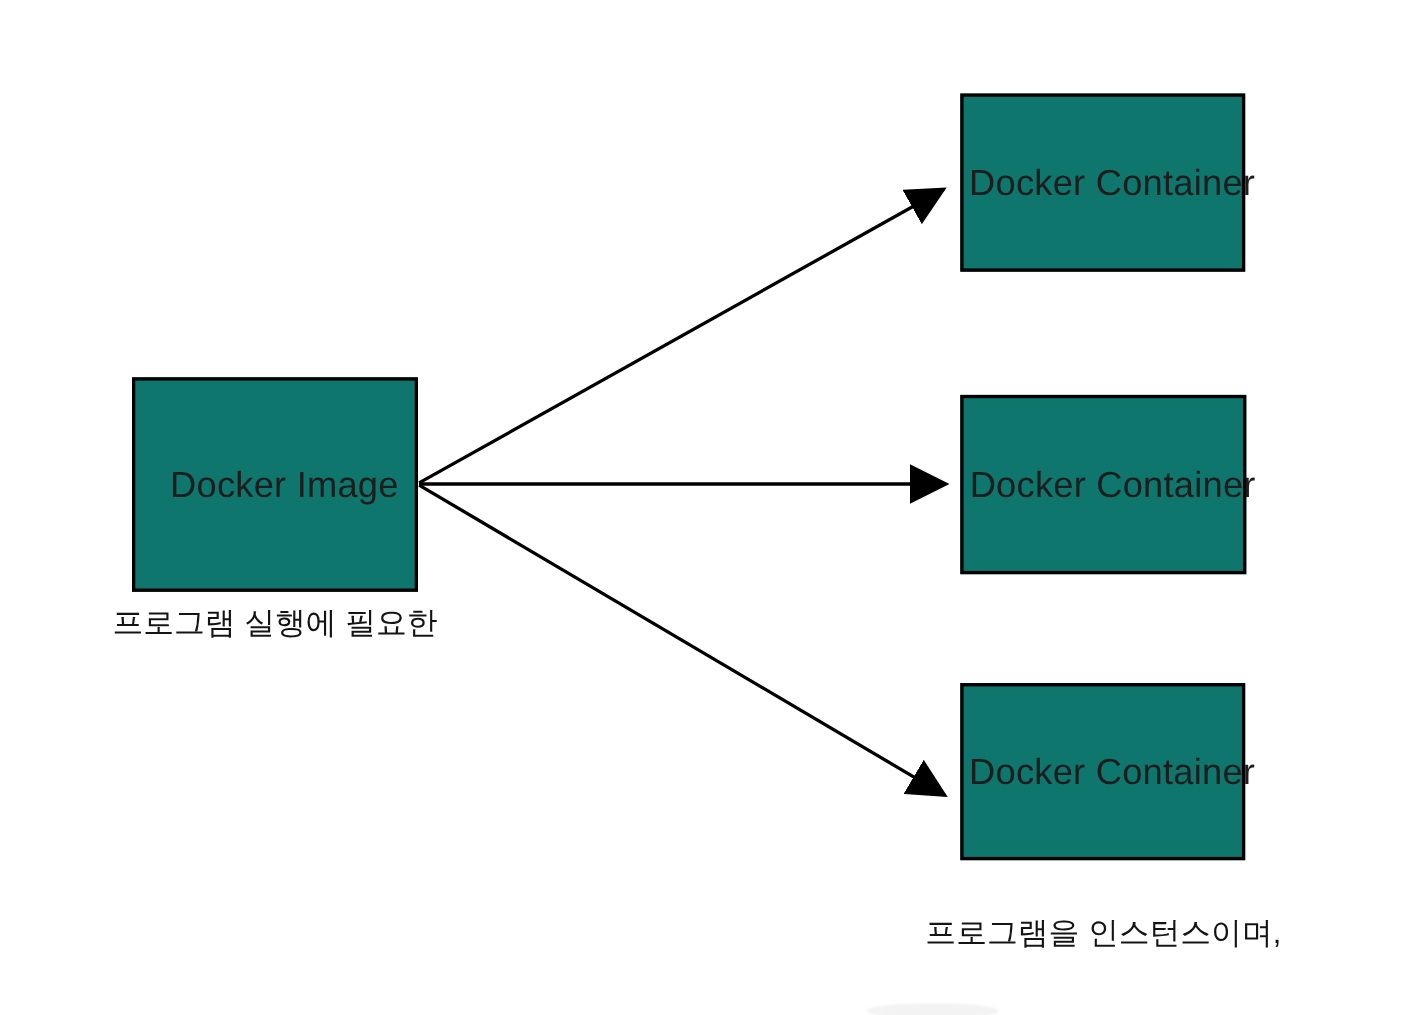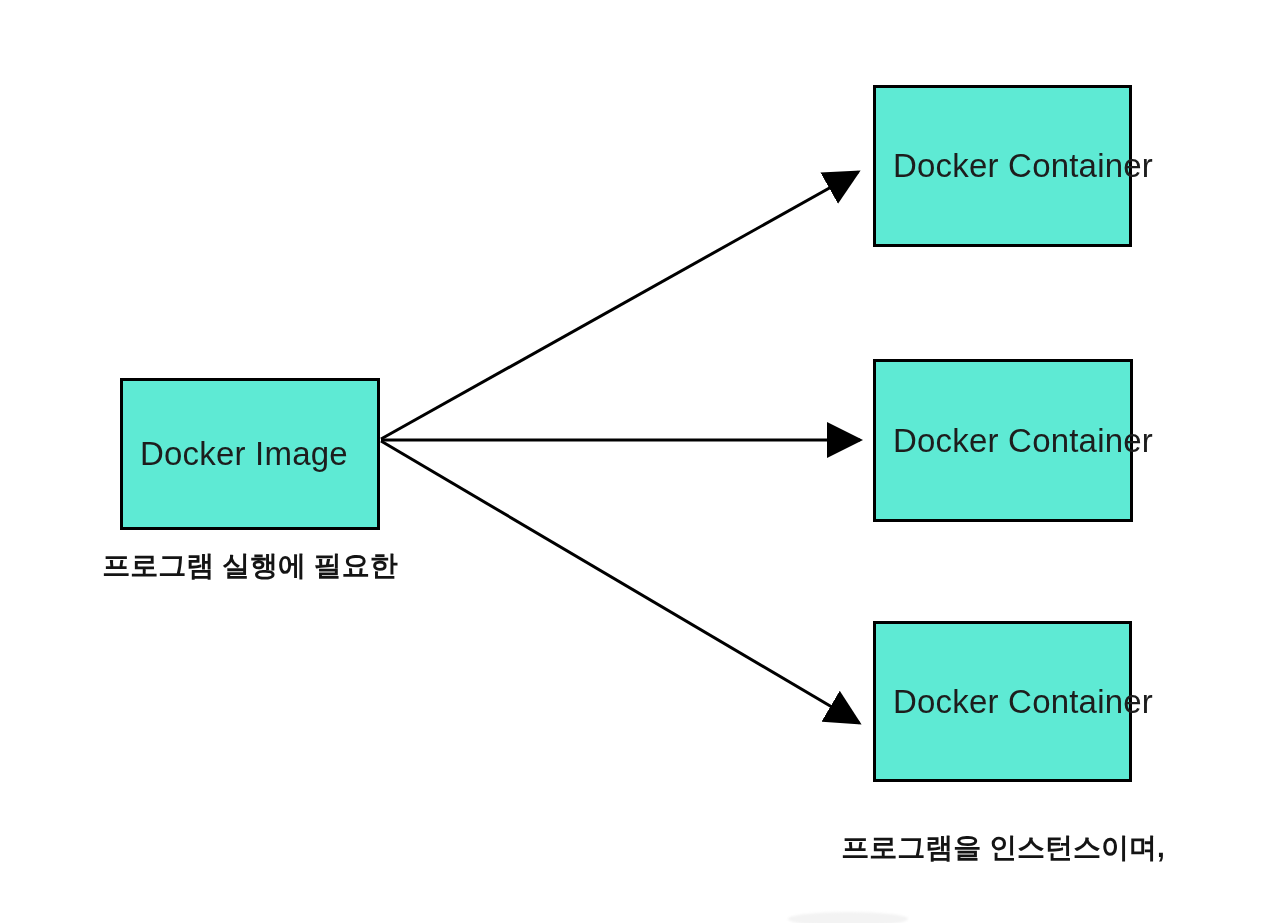--- a/index.html
+++ b/index.html
@@ -19,42 +19,42 @@
     position: absolute;
     left: 0;
     top: 0;
     width: 1280px;
     height: 923px;
   }
   .node {
     position: absolute;
     box-sizing: border-box;
     border: 3px solid #000000;
-    background: #5eead4;
+    background: #0f766e;
     display: flex;
     align-items: center;
+    justify-content: center;
     font-size: 33px;
     color: #1d1d1d;
     letter-spacing: 0.2px;
     white-space: nowrap;
     padding-left: 17px;
   }
-  .node-docker-image    { left: 120px; top: 378px; width: 260px; height: 152px; }
+  .node-docker-image    { left: 120px; top: 343px; width: 260px; height: 195px; }
   .node-container-1     { left: 873px; top:  85px; width: 259px; height: 162px; }
   .node-container-2     { left: 873px; top: 359px; width: 260px; height: 163px; }
   .node-container-3     { left: 873px; top: 621px; width: 259px; height: 161px; }
 
   .annotation {
     position: absolute;
     color: #141414;
     font-size: 28px;
     line-height: 36px;
     text-align: center;
     white-space: nowrap;
-    font-weight: bold;
   }
   .annotation-image     { left: 40px;  top: 548px; width: 420px; }
   .annotation-container { left: 813px; top: 830px; width: 380px; }
 
   .edge-artifact {
     position: absolute;
     left: 788px;
     top: 912px;
     width: 120px;
     height: 14px;

